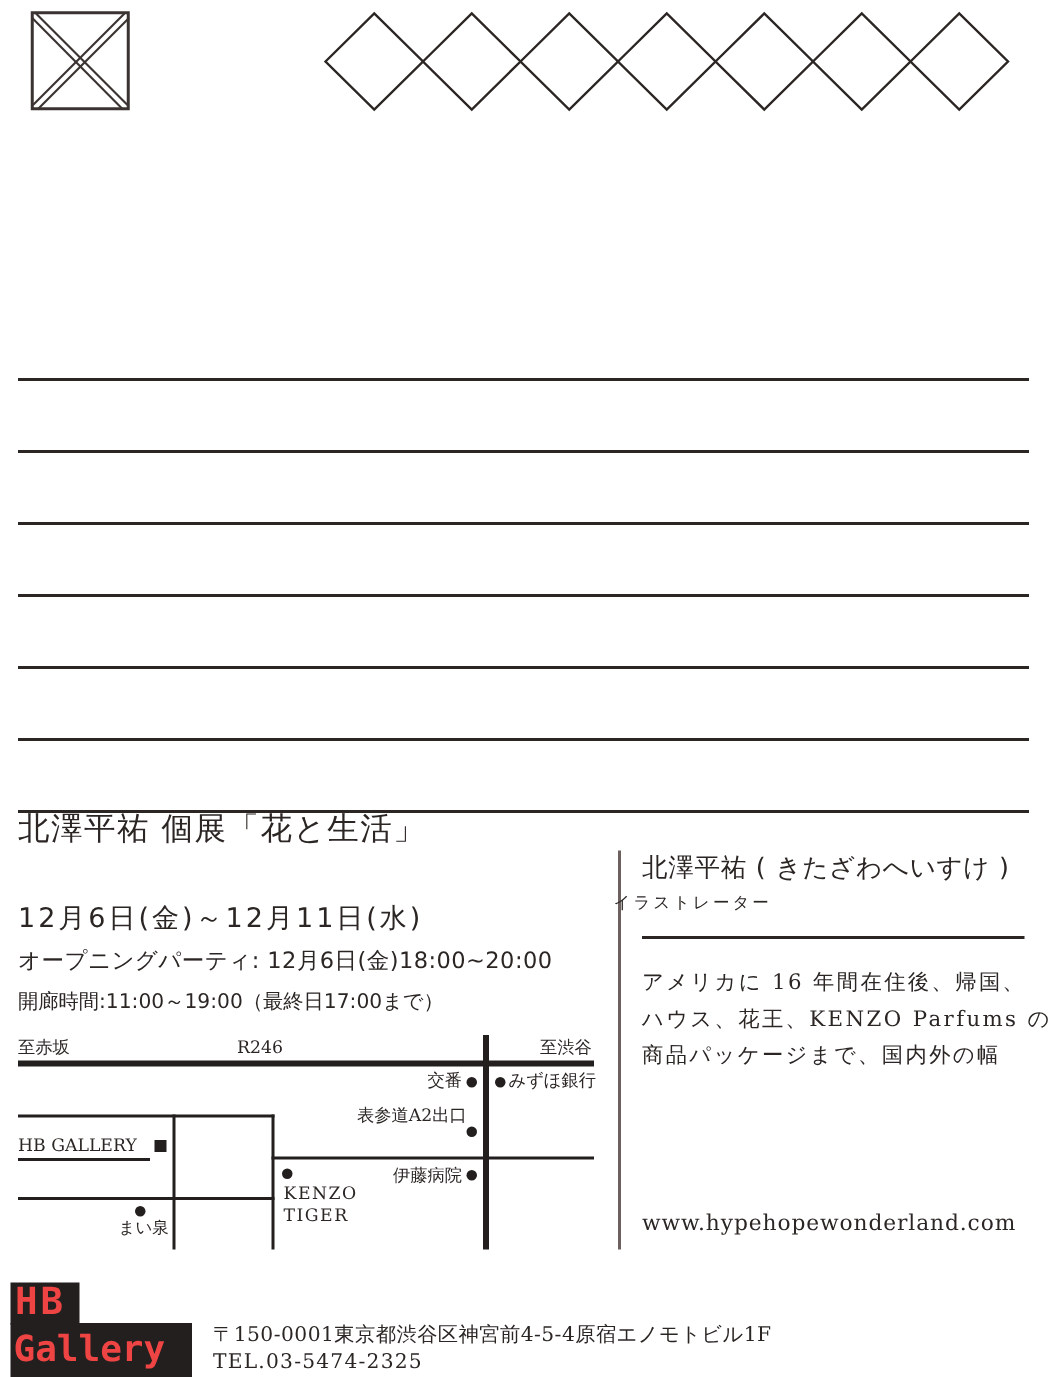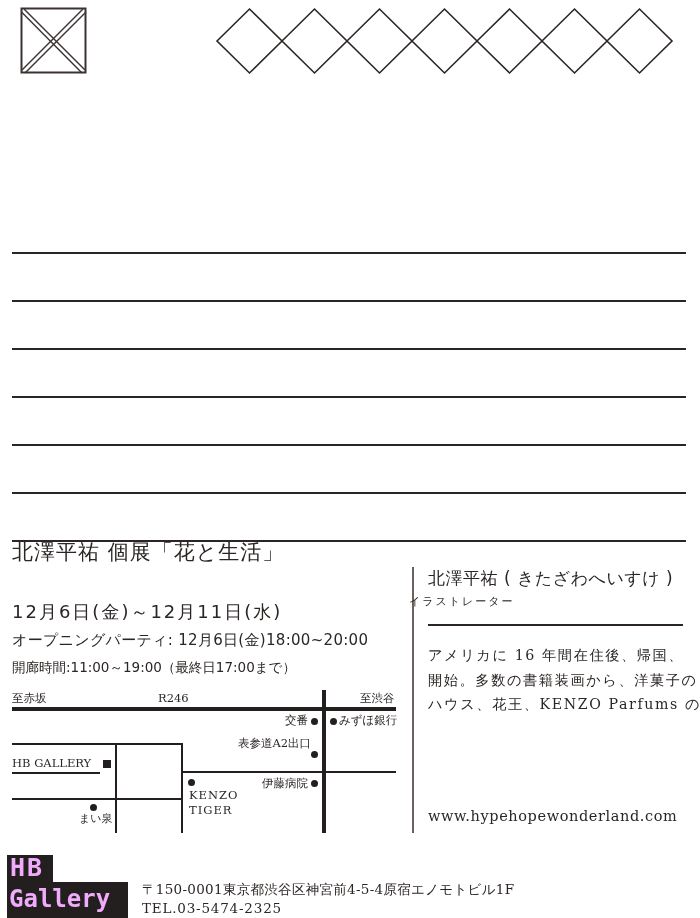--- a/index.html
+++ b/index.html
@@ -29,21 +29,21 @@
   .sep { position:absolute; left:412px; top:567px; width:2px; height:266px; background:#6c615e; }
   .artist-name { left:428px; top:567px; font-size:17px; letter-spacing:0.5px; }
   .artist-role { left:409px; top:594px; font-size:11px; letter-spacing:2px; }
   .bio { left:428px; top:643px; width:258px; font-size:14.2px; line-height:24.6px; letter-spacing:1.6px; text-align:justify; }
   .bio-line { display:block; white-space:nowrap; }
   .url { left:428px; top:808px; font-size:14.5px; letter-spacing:0.6px; }
 
   
   .logo-hb { position:absolute; left:7px; top:855px; width:46px; height:28px; background:#231f1e; }
   .logo-gallery { position:absolute; left:7px; top:882px; width:121px; height:36px; background:#231f1e; }
-  .logo-text { position:absolute; color:#f0abfc; font-family:"DejaVu Sans Mono", monospace; font-weight:bold; letter-spacing:2px; white-space:nowrap; }
+  .logo-text { position:absolute; color:#ef4444; font-family:"DejaVu Sans Mono", monospace; font-weight:bold; letter-spacing:2px; white-space:nowrap; }
   .logo-hb .logo-text { left:3px; top:-2px; font-size:25px; }
   .logo-gallery .logo-text { left:2px; top:3px; font-size:24px; letter-spacing:0px; }
   .addr { left:142px; top:881px; font-size:13.5px; letter-spacing:0.3px; }
   .tel { left:142px; top:900px; font-size:13.5px; letter-spacing:0.8px; }
 </style>
 </head>
 <body>
 
 <svg class="abs" style="left:20px;top:7px;" width="68" height="68" viewBox="0 0 68 68">
   <rect x="1.5" y="1.5" width="64" height="64" fill="none" stroke="#3a3332" stroke-width="2"></rect>
@@ -119,22 +119,22 @@
 </div>
 
 <div class="sep"></div>
 
 <div class="abs artist-name sans nowrap">北澤平祐 ( きたざわへいすけ )</div>
 <div class="abs artist-role sans nowrap">イラストレーター</div>
 <div class="line" style="left:428px;top:624px;width:255px;height:2px;"></div>
 
 <div class="abs bio serif">
   <span class="bio-line">アメリカに 16 年間在住後、帰国、</span>
-  <span class="bio-line">開始。多数の書籍装画から、洋菓子の</span>
   <span class="bio-line">ハウス、花王、KENZO Parfums の</span>
+  <span class="bio-line">商品パッケージまで、国内外の幅</span>
 </div>
 <div class="abs url serif nowrap">www.hypehopewonderland.com</div>
 
 <div>
   <div class="logo-hb">
     <span class="logo-text">HB</span>
   </div>
   <div class="logo-gallery">
     <span class="logo-text">Gallery</span>
   </div>

